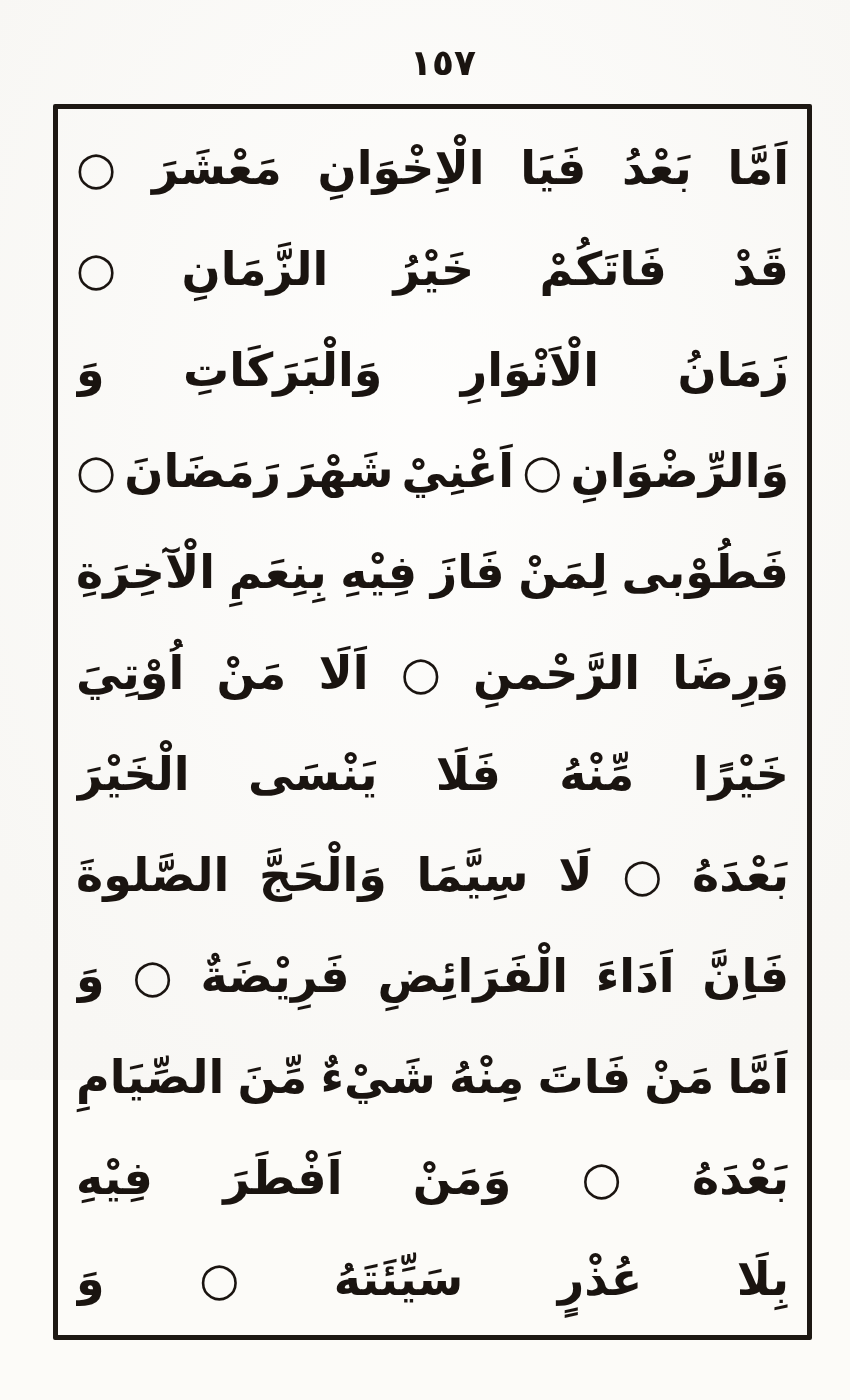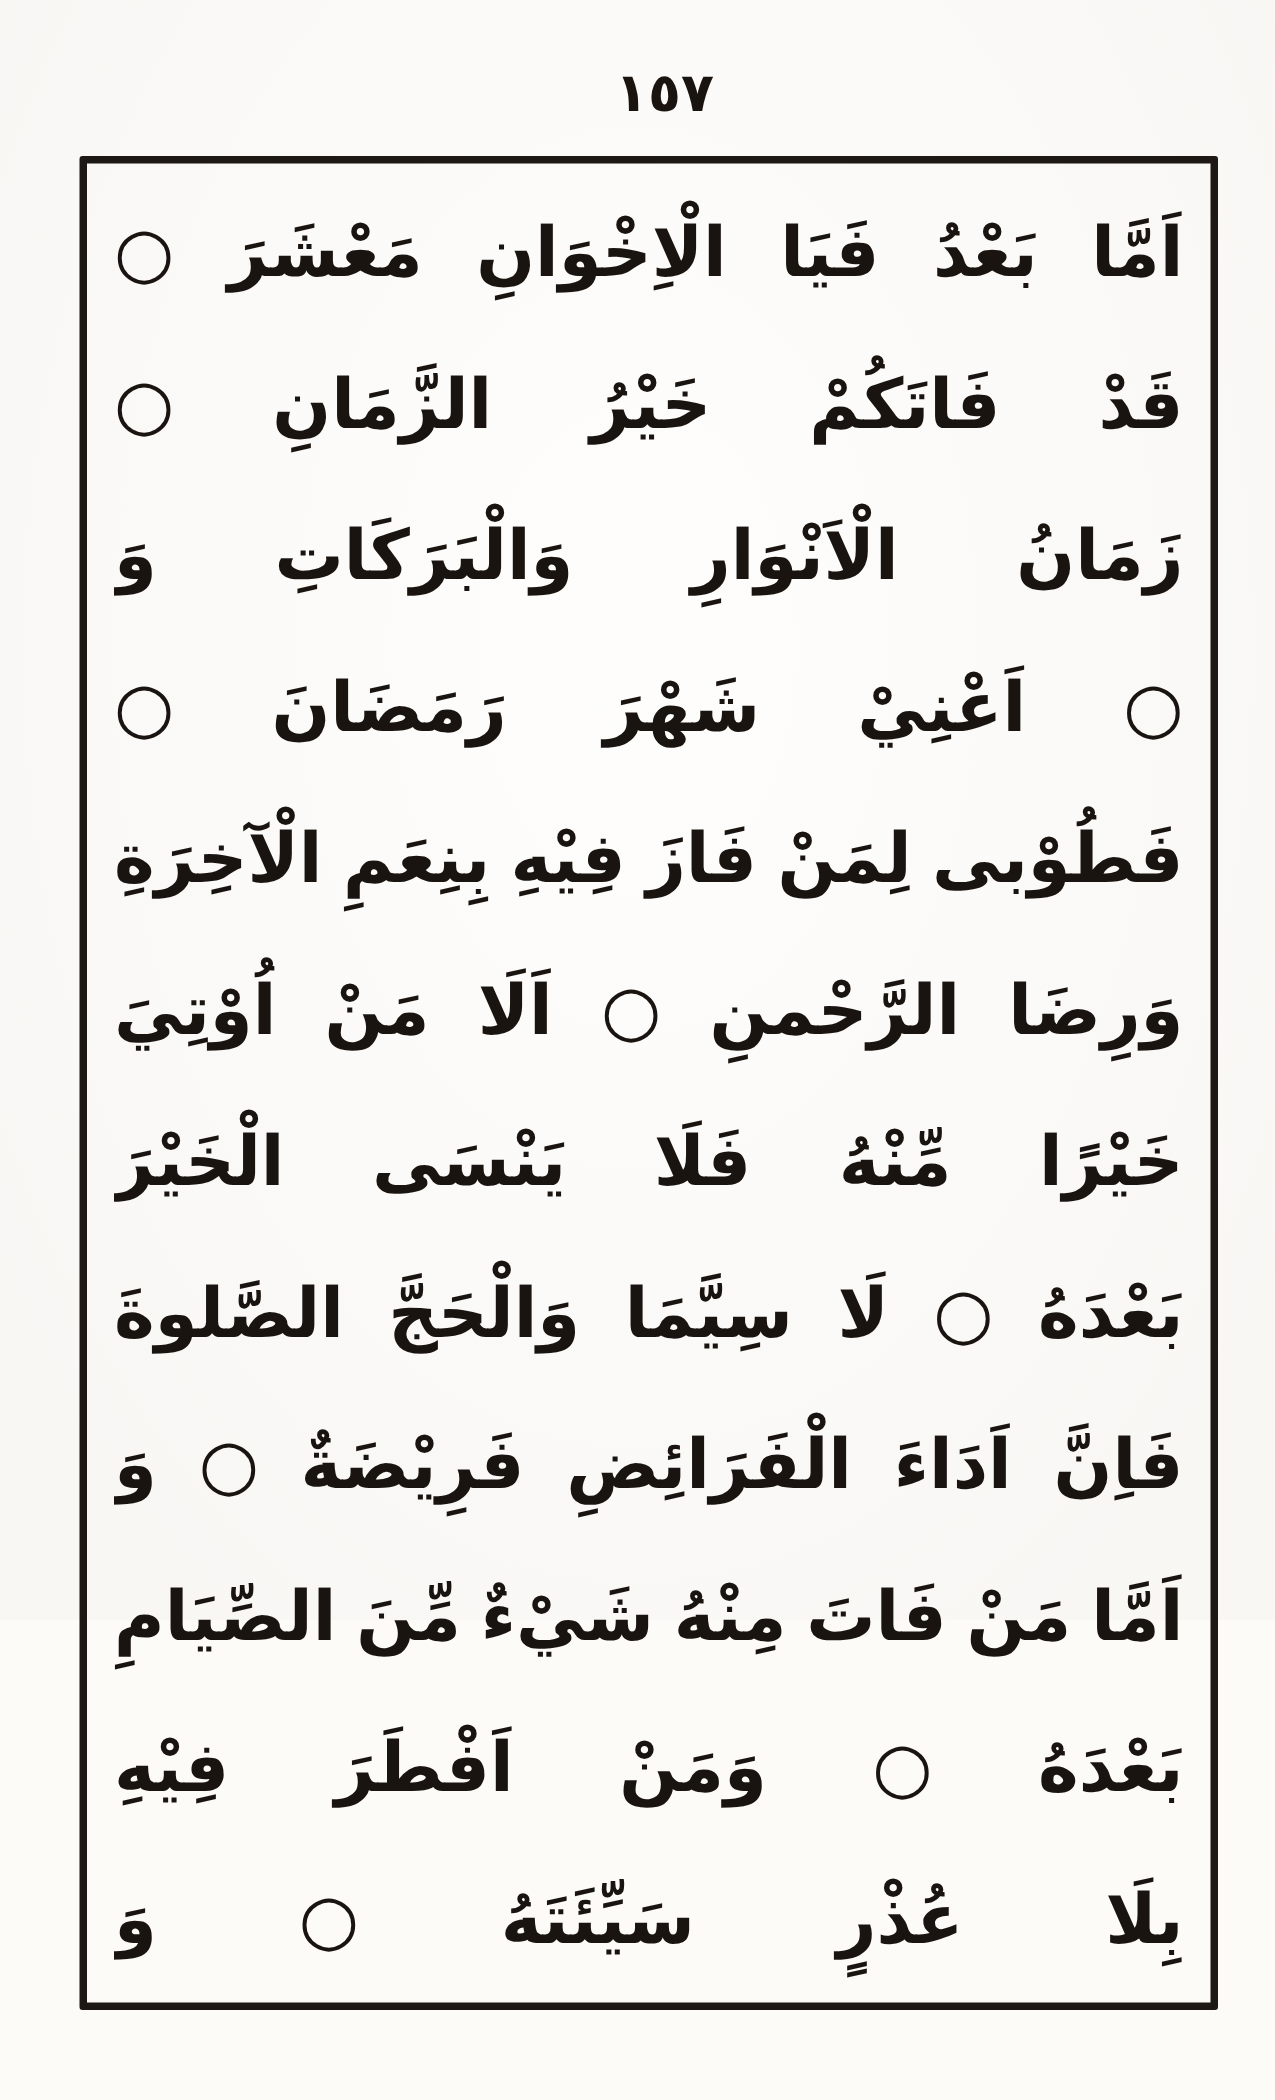--- a/index.html
+++ b/index.html
@@ -85,20 +85,21 @@
         <span>الزَّمَانِ</span>
         <span>○</span>
       </div>
     <div class="line">
         <span>زَمَانُ</span>
         <span>الْاَنْوَارِ</span>
         <span>وَالْبَرَكَاتِ</span>
         <span>وَ</span>
       </div>
     <div class="line">
+        <span>وَالرِّضْوَانِ</span>
         <span>○</span>
         <span>اَعْنِيْ</span>
         <span>شَهْرَ</span>
         <span>رَمَضَانَ</span>
         <span>○</span>
       </div>
     <div class="line">
         <span>فَطُوْبى</span>
         <span>لِمَنْ</span>
         <span>فَازَ</span>

